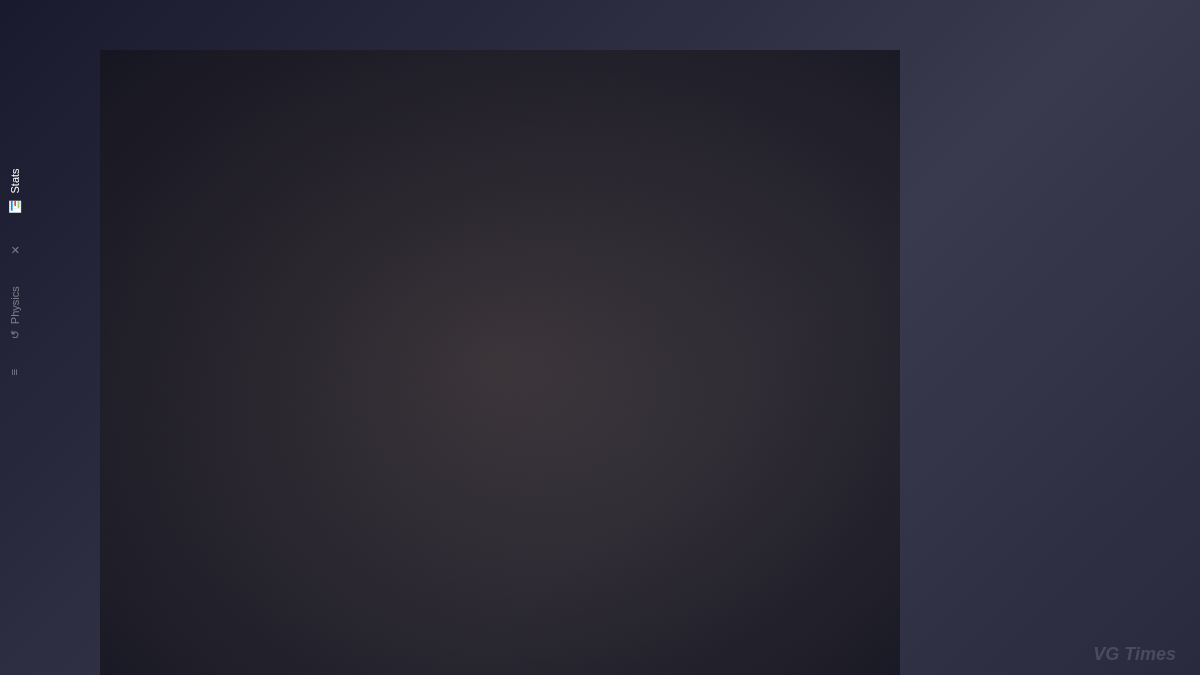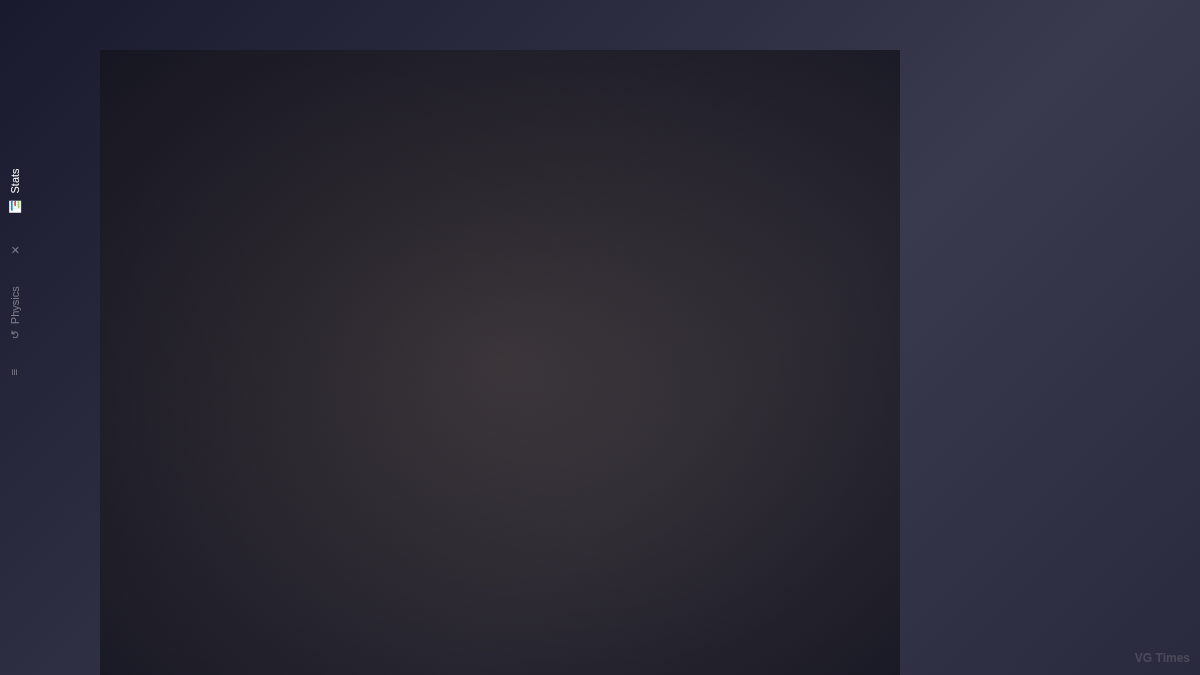--- a/index.html
+++ b/index.html
@@ -603,24 +603,25 @@
       justify-content: center;
       color: rgba(255,255,255,0.6);
       font-size: 10px;
       cursor: pointer;
       border-radius: 2px;
     }
 
     .vg-times-watermark {
       position: absolute;
       bottom: 10px;
-      right: 10px;
-      font-size: 12px;
+      right: 24px;
+      font-size: 18px;
       font-weight: bold;
       color: rgba(255,255,255,0.15);
+      font-style: italic;
       z-index: 99;
     }
   </style>
 </head>
 <body>
 
 <div class="app-container">
   <div class="bg-overlay"></div>
   <div class="bg-game-image"></div>
 

